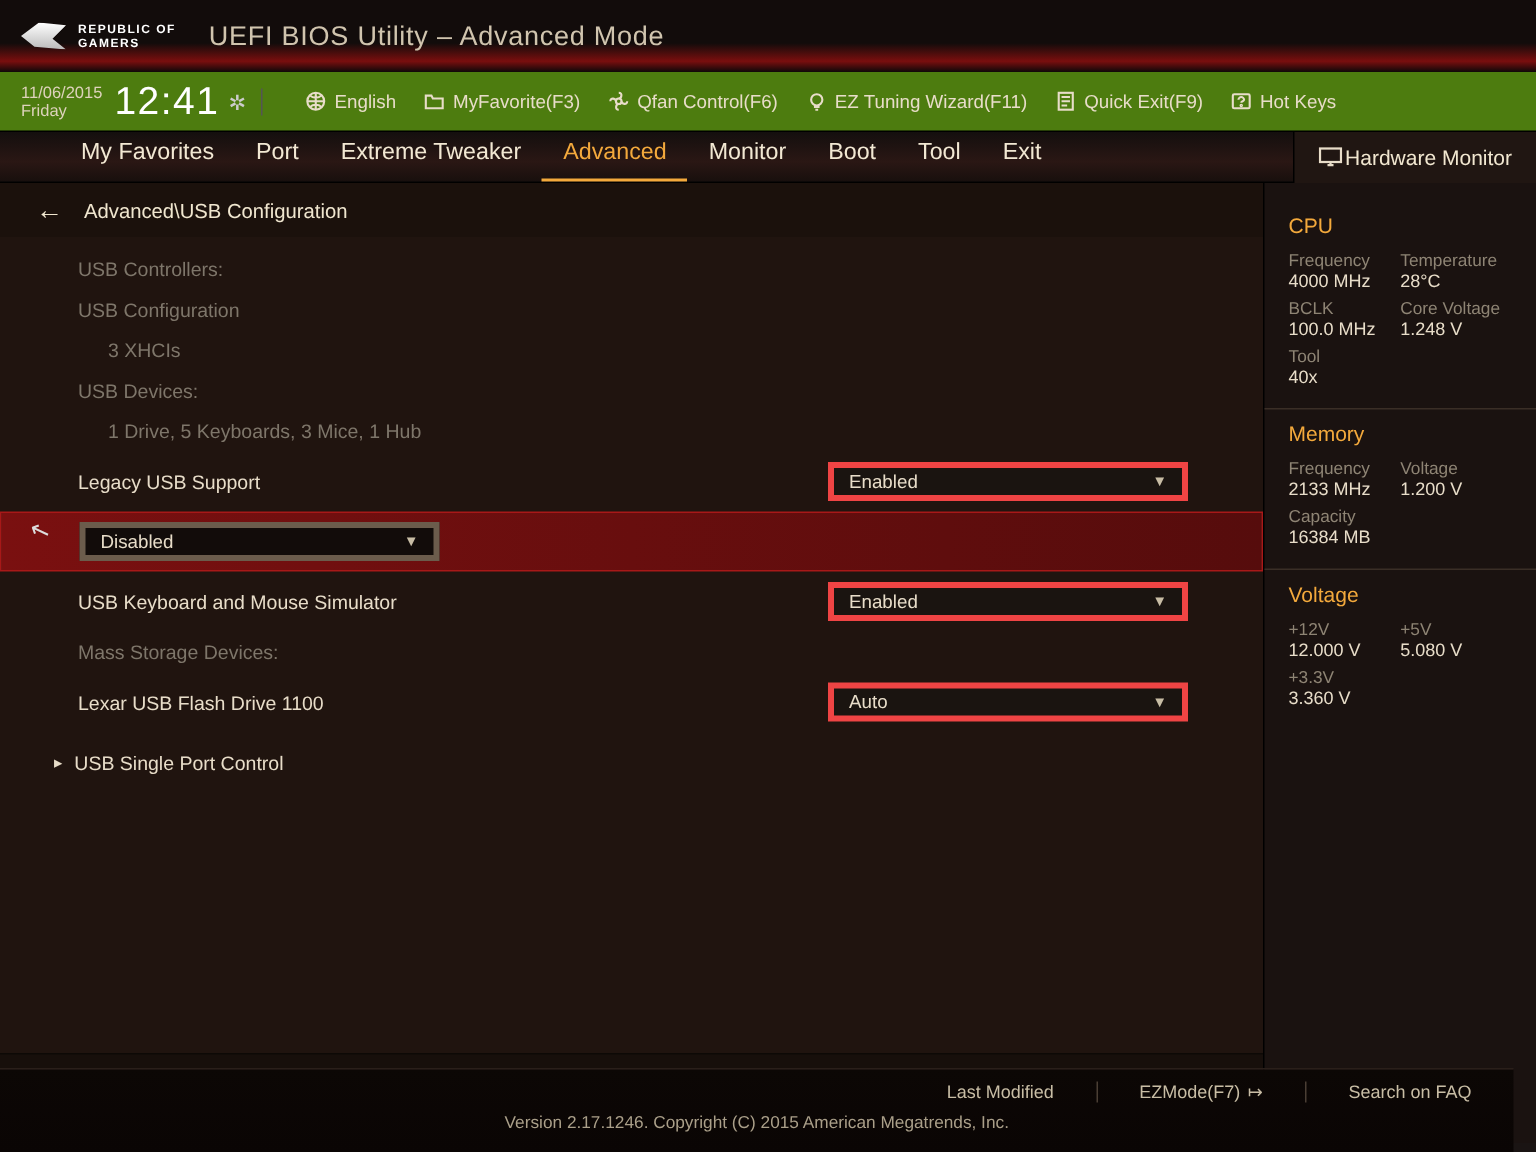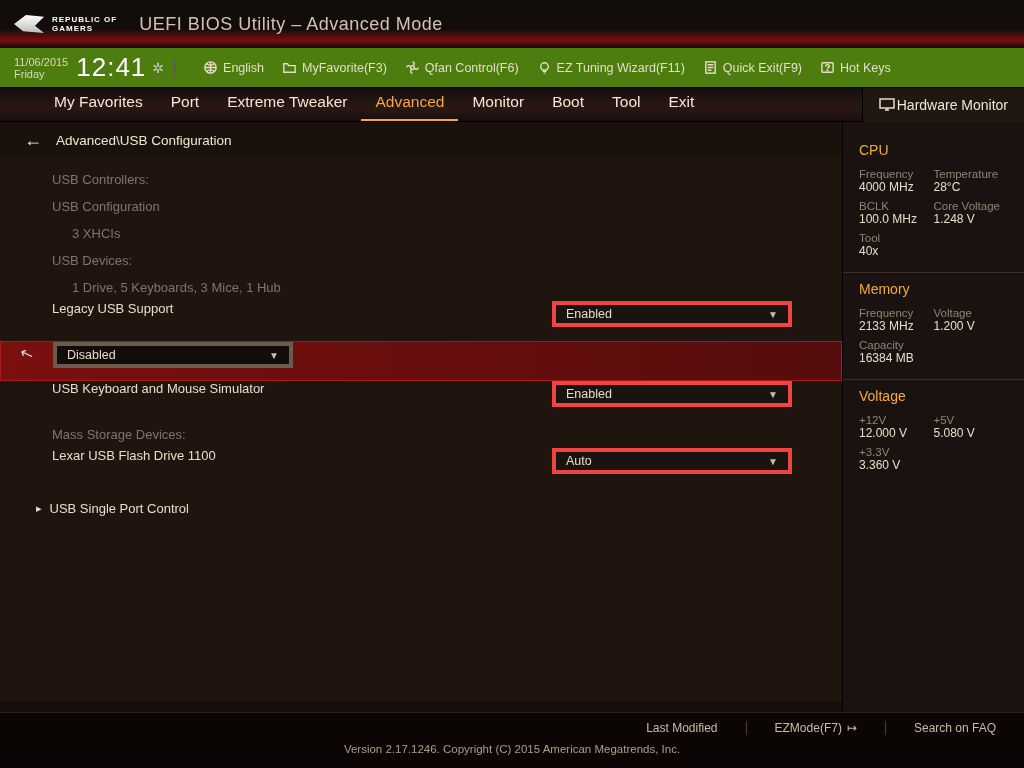--- a/index.html
+++ b/index.html
@@ -57,21 +57,21 @@
   .breadcrumb-row {
     height: 36px; display:flex; align-items:center; gap:14px; padding:0 24px;
     background: rgba(0,0,0,.15);
     color:#f0e6cf; font-size:13.5px;
   }
   .back-arrow { font-size:18px; color:#f0e6cf; cursor:pointer; }
   .settings-list { padding: 8px 0;}
   .info-line { padding: 6px 0 6px 52px; color:#7e766a; font-size:13px;}
   .info-line-indent { padding-left: 72px;}
   .setting-row {
-    display:flex; height:40px;
+    display:flex; align-items:center; height:40px;
     padding-left:52px; padding-right:28px;
   }
   .setting-row.highlight {
     background: linear-gradient(90deg, #7a1010 0%, #560c0c 100%);
     border: 1px solid #a81818;
   }
   .setting-label { flex:0 0 500px; font-size:13px; color:#e8ddc9;}
   .setting-row.highlight .setting-label { color:#fff;}
   .dropdown {
     width: 240px; height:26px;
@@ -100,21 +100,21 @@
   .hw-panel {
     width:182px; background:#1a1210; padding:12px 16px; font-size:12px;
     border-left:1px solid #000;
   }
   .hw-sec-title { color:#f3a93c; font-size:14px; margin:8px 0 10px; }
   .hw-grid { display:grid; grid-template-columns:1fr 1fr; row-gap:6px; margin-bottom:14px;}
   .hw-k { color:#8e8474; font-size:11.5px;}
   .hw-v { color:#e8ddc9; font-size:12px;}
   .hw-sep { height:1px; background:#3a2e26; margin:6px -16px 6px;}
   .footer {
-    position:absolute; left:0; right:0; bottom:0; height:56px;
+    position:absolute; left:0; right:15px; bottom:0; height:56px;
     background: linear-gradient(180deg,#0c0705,#0a0504);
     border-top:1px solid #2a1f1a;
     color:#c8bda5; font-size:12px;
   }
   .footer-top { height:30px; display:flex; justify-content:flex-end; align-items:center; gap:28px; padding-right:28px;}
   .footer-top span { cursor:pointer; display:flex; align-items:center; gap:5px;}
   .fdiv { width:1px; height:14px; background:#4a3e34;}
   .footer-bottom { text-align:center; font-size:11.5px; color:#aa9f89;}
   svg { fill:none; stroke:#e8ddc9; stroke-width:1.5;}
 </style>

